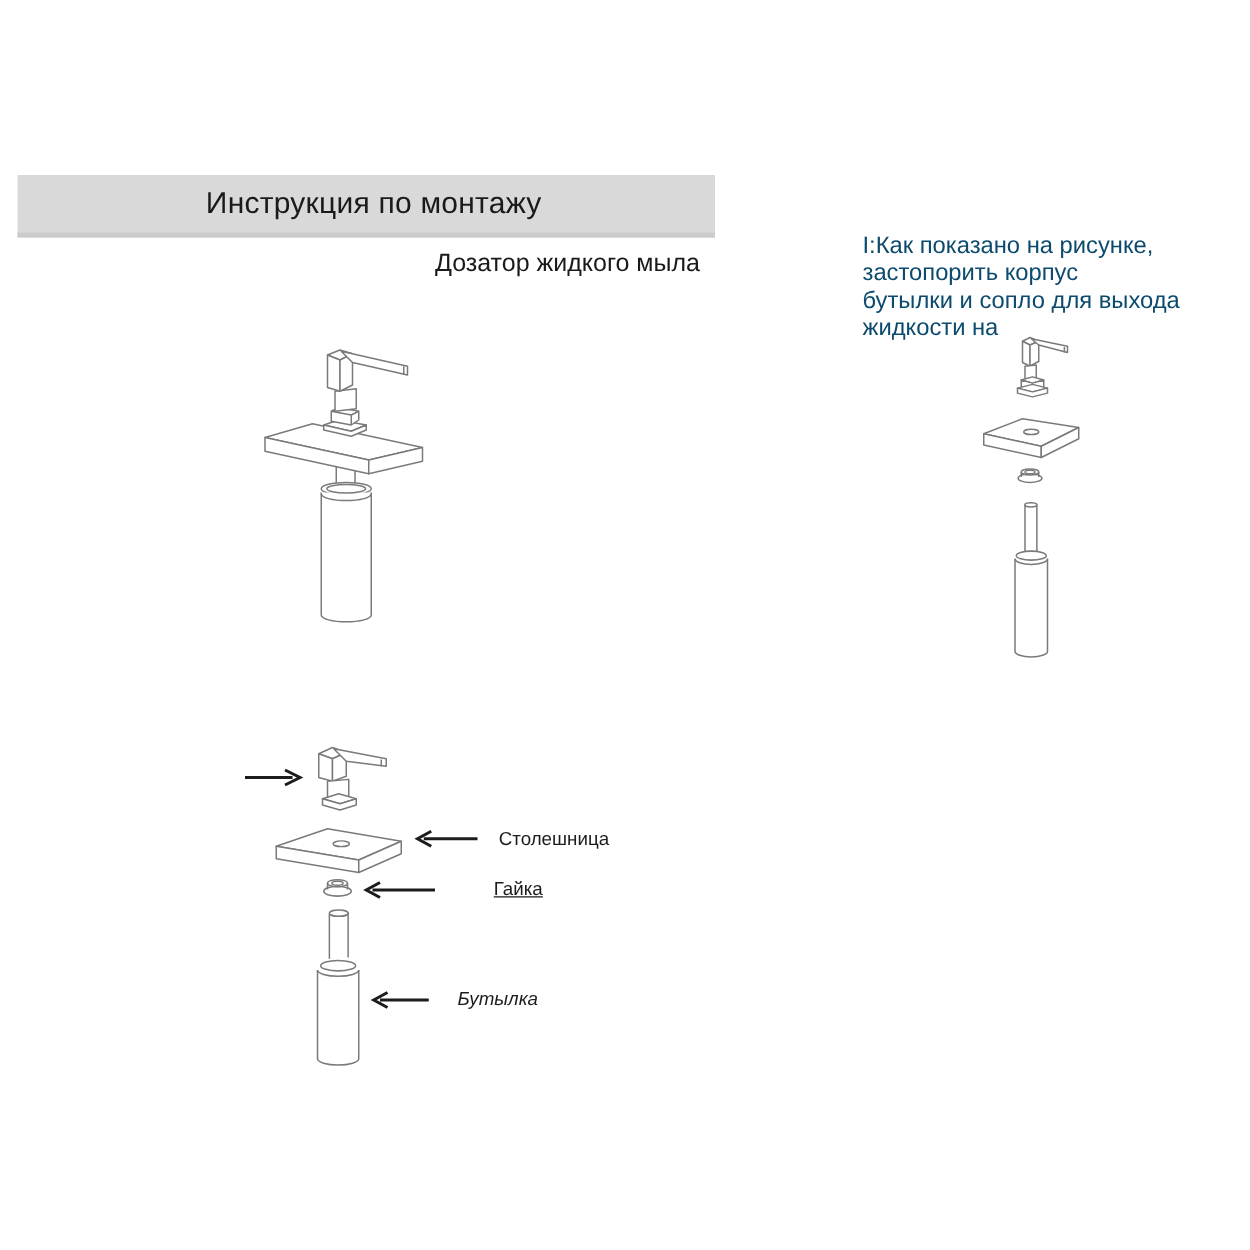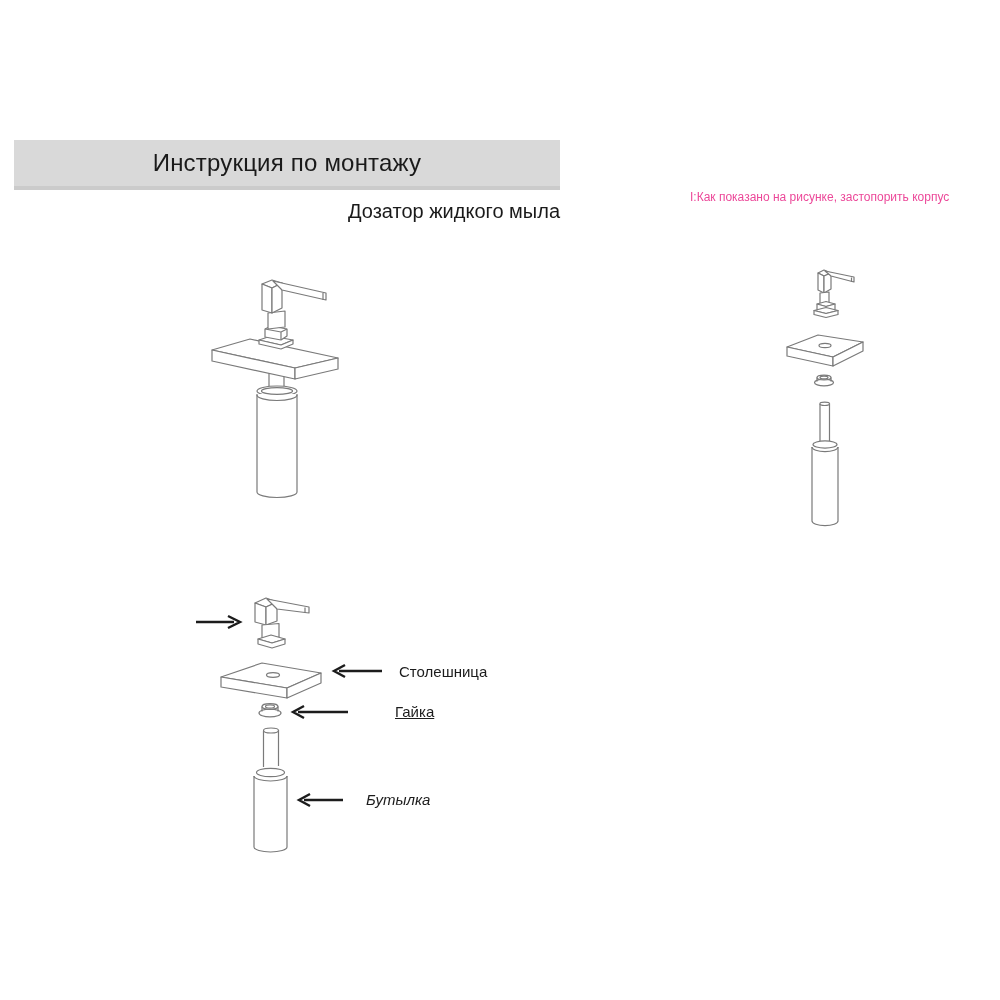--- a/index.html
+++ b/index.html
@@ -8,32 +8,32 @@
     width:1000px;height:1000px;
     background:#ffffff;
     font-family:"Liberation Sans", sans-serif;
     color:#1c1c1c;
     overflow:hidden;
   }
   .header-bar{
     position:absolute;left:14px;top:140px;width:546px;height:46px;
     background:#d9d9d9;
     border-bottom:4px solid #cbcbcb;
-    display:flex;align-items:center;justify-content:center;
+    display:flex;align-items:center;justify-content:center;padding-left:12px;
   }
   .header-title{
     font-size:24px;letter-spacing:0.2px;color:#1a1a1a;
   }
   .subtitle{
     position:absolute;left:14px;top:200px;width:546px;
     text-align:right;font-size:20px;color:#1a1a1a;
   }
   .step-note{
     position:absolute;left:690px;top:186px;width:302px;
-    font-size:12px;line-height:22px;color:#ec4899;
+    font-size:19px;line-height:22px;color:#0c4a6e;
   }
   .fig{position:absolute;}
   .fig svg{display:block;}
   .draw{stroke:#7a7a7a;stroke-width:1.2;fill:none;stroke-linejoin:round;}
   .draw .f{fill:#ffffff;}
   .arrow{stroke:#1c1c1c;stroke-width:2.4;fill:none;stroke-linejoin:miter;}
   .lbl{position:absolute;font-size:15px;color:#1c1c1c;white-space:nowrap;}
   .lbl-nozzle{left:56px;top:610px;width:136px;text-align:center;line-height:21px;white-space:normal;}
 </style>
 </head>
@@ -42,20 +42,21 @@
 <div class="page">
 
   <div class="header-bar">
     <div class="header-title">Инструкция по монтажу</div>
   </div>
 
   <div class="subtitle">Дозатор жидкого мыла</div>
 
   <div class="step-note">
     <div>I:Как показано на рисунке, застопорить корпус</div>
+    <div>бутылки и сопло для выхода жидкости на</div>
   </div>
 
   <div class="fig" style="left:195px;top:270px;">
     <svg width="150" height="240" viewBox="0 0 150 240" class="draw">
 
       <g>
         <path d="M74,99 V120 M89,98 V119"></path>
       </g>
 
       <g>

